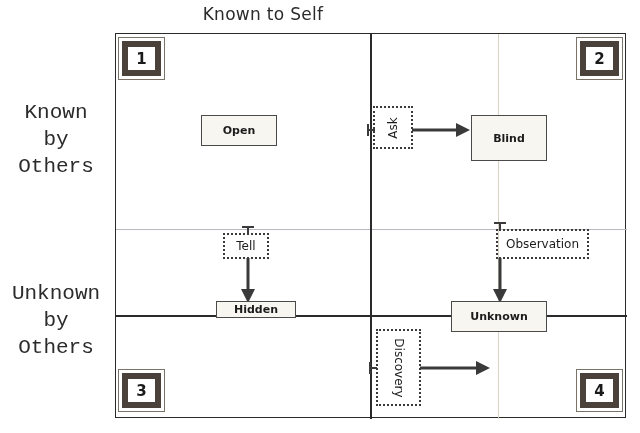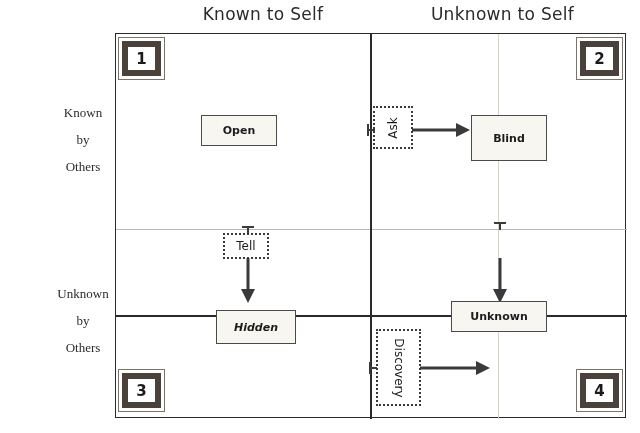--- a/index.html
+++ b/index.html
@@ -31,28 +31,27 @@
     color: #2b2b2b;
     letter-spacing: 0.3px;
     text-align: center;
     white-space: nowrap;
   }
   #head-known-self { left: 178px; top: 4px; width: 170px; }
   #head-unknown-self { left: 405px; top: 4px; width: 195px; }
 
   .side-heading {
     position: absolute;
-    font-family: Liberation Serif, serif;
-    font-size: 13px;
+    font-family: Liberation Mono, monospace;
+    font-size: 21px;
     color: #2b2b2b;
     text-align: center;
     line-height: 27px;
     width: 112px;
     left: 0px;
-    padding-left: 27px;
   }
   #head-known-others { top: 99px; }
   #head-unknown-others { top: 280px; }
   .side-heading > div { white-space: nowrap; }
 
   
   #frame {
     position: absolute;
     left: 115px;
     top: 33px;
@@ -139,21 +138,21 @@
     justify-content: center;
     font-family: "DejaVu Sans", sans-serif;
     font-size: 11px;
     font-weight: bold;
     color: #1c1c1c;
     white-space: nowrap;
     z-index: 5;
   }
   #box-open    { left: 85px;  top: 81px;  width: 76px; height: 31px; }
   #box-blind   { left: 355px; top: 81px;  width: 76px; height: 46px; }
-  #box-hidden  { left: 100px; top: 276px; width: 80px; height: 34px; font-style: italic; }
+  #box-hidden  { left: 100px; top: 267px; width: 80px; height: 17px; }
   #box-unknown { left: 335px; top: 267px; width: 96px; height: 31px; }
 
   
   .action-box {
     position: absolute;
     box-sizing: border-box;
     border: 2px dotted #3a3a3a;
     background: transparent;
     display: flex;
     align-items: center;
@@ -179,21 +178,20 @@
   }
   .arrow svg { display: block; }
 </style>
 </head>
 <body>
 
 <div id="stage">
 
   <div class="axis-heading" id="head-known-self">Known to Self</div>
 
-  <div class="axis-heading" id="head-unknown-self">Unknown to Self</div>
 
   <div class="side-heading" id="head-known-others">
     <div>Known</div>
     <div>by</div>
     <div>Others</div>
   </div>
 
   <div class="side-heading" id="head-unknown-others">
     <div>Unknown</div>
     <div>by</div>
@@ -227,20 +225,21 @@
     <div class="state-box" id="box-hidden">Hidden</div>
 
     <div class="state-box" id="box-unknown">Unknown</div>
 
     <div class="action-box" id="box-ask">
       <span class="rot-ccw">Ask</span>
     </div>
 
     <div class="action-box" id="box-tell">Tell</div>
 
+    <div class="action-box" id="box-observation">Observation</div>
 
     <div class="action-box" id="box-discovery">
       <span class="rot-cw">Discovery</span>
     </div>
 
     <div class="arrow" style="left:296px; top:86px;">
       <svg width="60" height="20" viewBox="0 0 60 20">
         <line x1="0" y1="10" x2="46" y2="10" stroke="#3a3a3a" stroke-width="3"></line>
         <polygon points="44,3 58,10 44,17" fill="#3a3a3a"></polygon>
       </svg>

